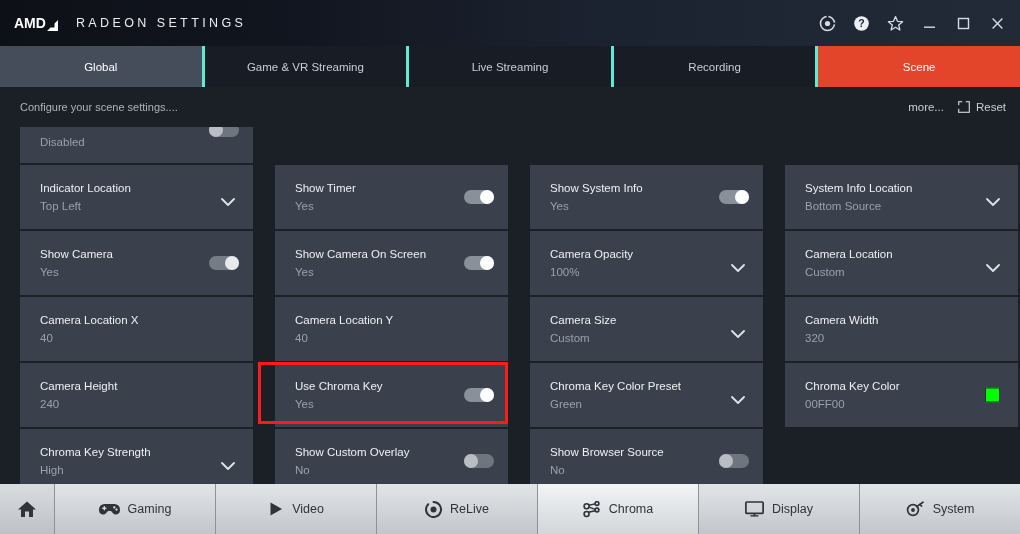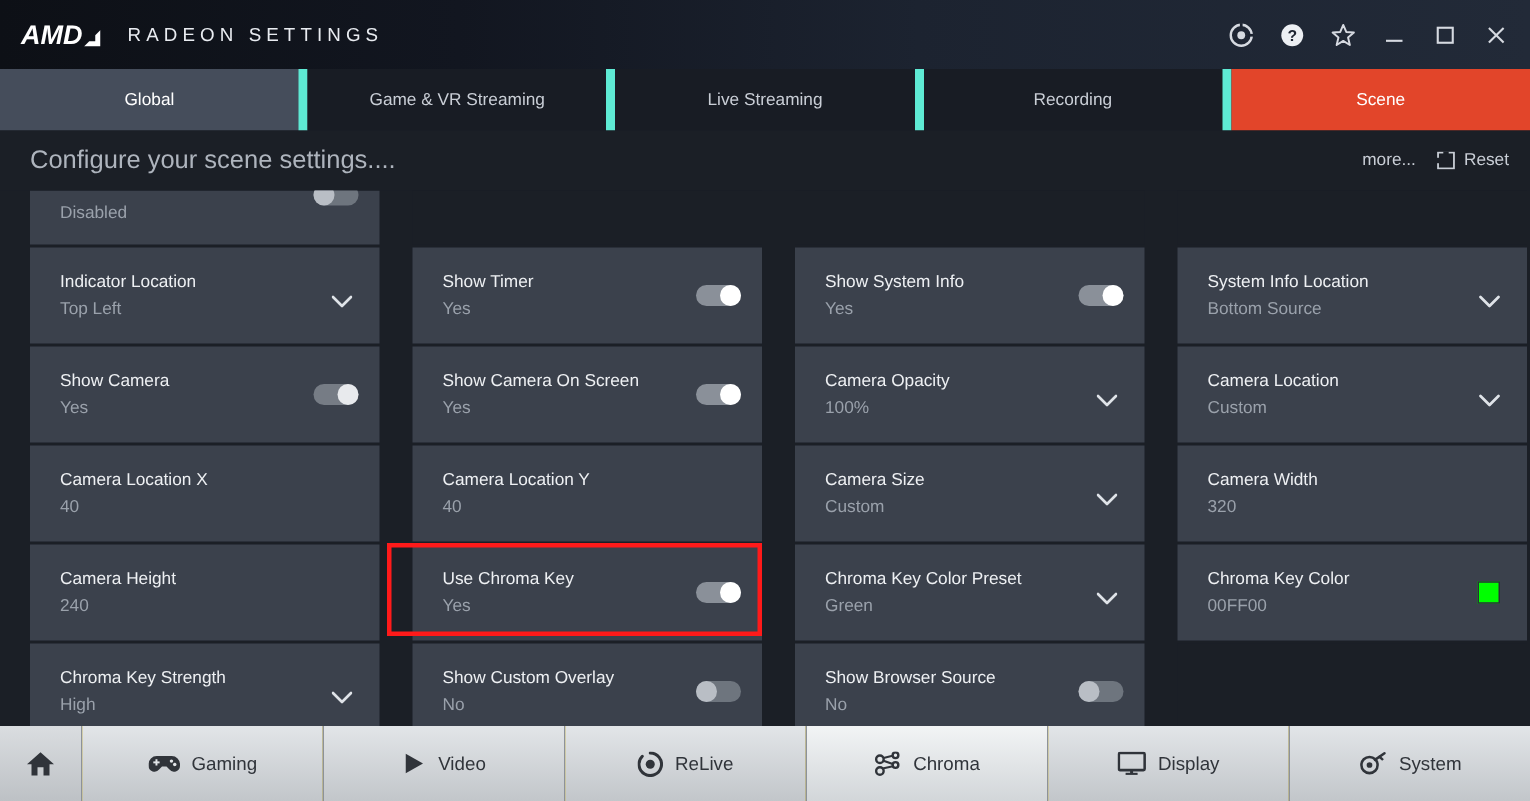--- a/index.html
+++ b/index.html
@@ -14,21 +14,21 @@
   
   .titlebar {
     position: absolute; top: 0; left: 0; width: 1020px; height: 46px;
     background: linear-gradient(to right, #0d1016 0%, #121620 30%, #1c2330 60%, #222a38 100%);
     display: flex; align-items: center;
   }
   .amd-logo {
     margin-left: 14px; display: flex; align-items: center;
     font-weight: bold; font-size: 13px; letter-spacing: 0.5px; color: #ffffff;
   }
-  .amd-logo .amd-word { font-size: 18px; font-weight: bold; letter-spacing: 0px; font-style: italic; }
+  .amd-logo .amd-word { font-size: 14px; font-weight: bold; letter-spacing: 0px; }
   .amd-arrow {
     display: inline-block; width: 11px; height: 11px; margin-left: 1px; position: relative; top: 1px;
   }
   .brand-title {
     margin-left: 18px; font-size: 12.5px; letter-spacing: 3.4px;
     color: #e9ecf1; font-weight: normal;
   }
   .winctrls {
     position: absolute; right: 6px; top: 0; height: 46px;
     display: flex; align-items: center; gap: 0px;
@@ -40,31 +40,31 @@
   .wbtn svg { display: block; }
 
   
   .tabs {
     position: absolute; top: 46px; left: 0; width: 1020px; height: 41px;
     display: flex; background: #181c24;
   }
   .tab {
     flex: 1 1 0; display: flex; align-items: center; justify-content: center;
     font-size: 11.5px; color: #c9ced6; background: #181c24;
-    border-right: 6px solid #5eead4;
+    border-right: 3px solid #5eead4;
   }
   .tab.selected { background: #454d5b; color: #ffffff; }
   .tab.active { background: #e2452a; color: #ffffff; border-right: none; }
 
   
   .subheader {
     position: absolute; top: 87px; left: 0; width: 1020px; height: 40px;
     background: #1b1f26; display: flex; align-items: center;
   }
-  .subheader .desc { margin-left: 20px; font-size: 17px; color: #aeb4bd; }
+  .subheader .desc { margin-left: 20px; font-size: 11px; color: #aeb4bd; }
   .subheader .right { position: absolute; right: 14px; display: flex; align-items: center; gap: 14px; margin-left: 21px; }
   .more-link { font-size: 11.5px; color: #c9ced6; }
   .reset-wrap { display: flex; align-items: center; gap: 6px; font-size: 11.5px; color: #c9ced6; }
   .reset-icon { width: 12px; height: 12px; display: inline-block; }
 
   
   .grid-area {
     position: absolute; top: 127px; left: 0; width: 1020px; height: 357px;
     background: #1b1f26; overflow: hidden;
   }

